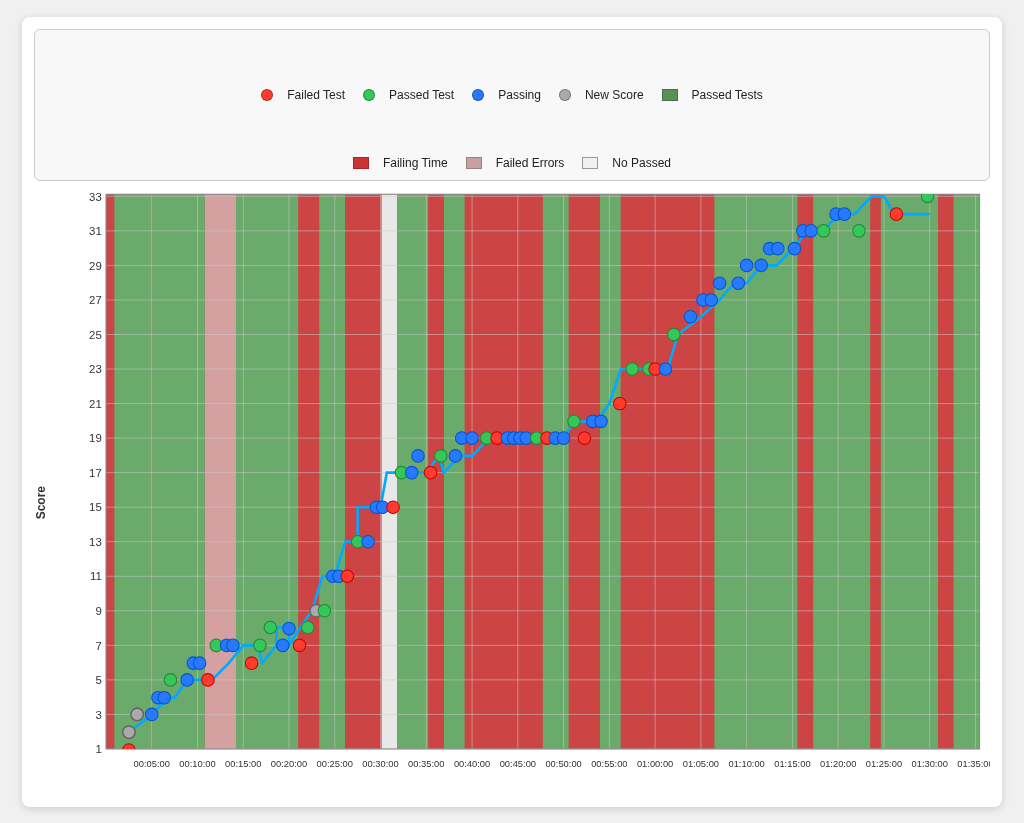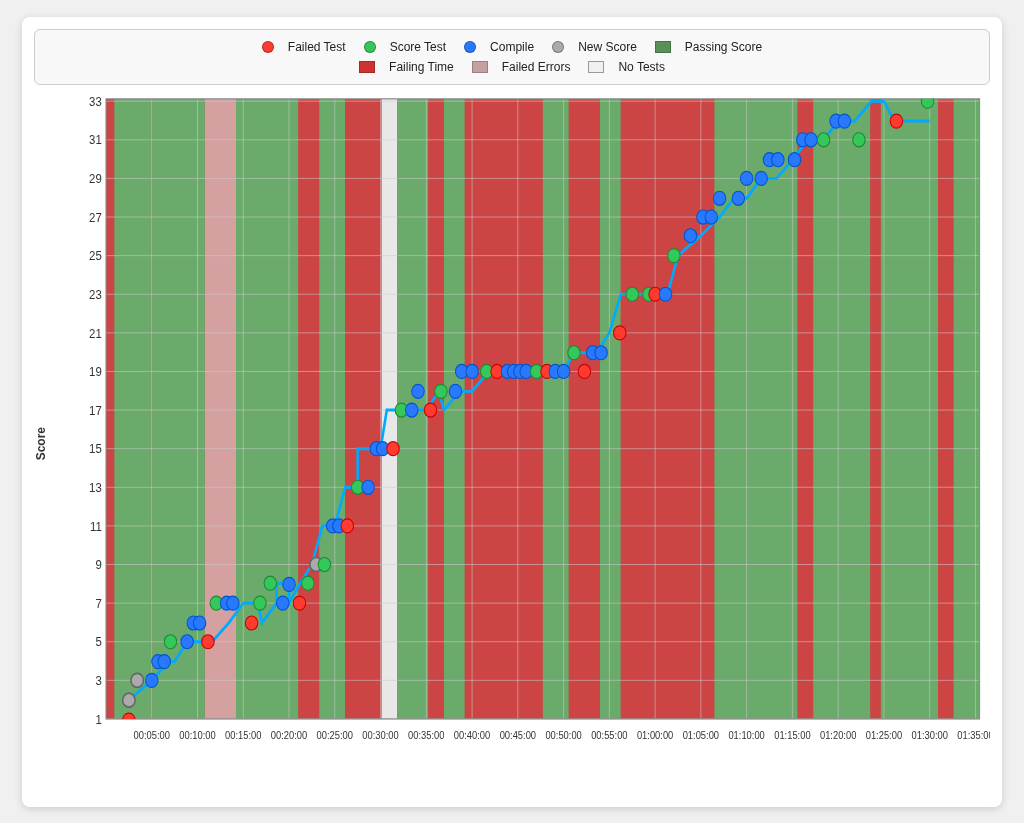--- a/index.html
+++ b/index.html
@@ -40,20 +40,21 @@
       gap: 18px;
       flex-wrap: wrap;
       justify-content: center;
     }
     .legend-item {
       display: flex;
       align-items: center;
       gap: 14px;
       font-size: 12px;
       color: #222;
+      margin-top: 48px;
     }
     .legend-dot {
       width: 12px;
       height: 12px;
       border-radius: 50%;
       border: 1.5px solid rgba(0,0,0,0.3);
     }
     .legend-rect {
       width: 16px;
       height: 12px;
@@ -103,47 +104,47 @@
 
 <div class="chart-container">
   <div class="legend">
     <div class="legend-row">
       <div class="legend-item">
         <div class="legend-dot" style="background:#ff3b30;"></div>
         <span>Failed Test</span>
       </div>
       <div class="legend-item">
         <div class="legend-dot" style="background:#34c759;"></div>
-        <span>Score Test</span>
+        <span>Passed Test</span>
       </div>
       <div class="legend-item">
         <div class="legend-dot" style="background:#2979ff;"></div>
-        <span>Compile</span>
+        <span>Passing</span>
       </div>
       <div class="legend-item">
         <div class="legend-dot" style="background:#aaaaaa;"></div>
         <span>New Score</span>
       </div>
       <div class="legend-item">
         <div class="legend-rect" style="background:#5a8f5a;"></div>
-        <span>Passing Score</span>
+        <span>Passed Tests</span>
       </div>
     </div>
     <div class="legend-row">
       <div class="legend-item">
         <div class="legend-rect" style="background:#cc3333;"></div>
         <span>Failing Time</span>
       </div>
       <div class="legend-item">
         <div class="legend-rect" style="background:#c4a0a0;"></div>
         <span>Failed Errors</span>
       </div>
       <div class="legend-item">
         <div class="legend-rect" style="background:#f0f0f0; border:1px solid #999;"></div>
-        <span>No Tests</span>
+        <span>No Passed</span>
       </div>
     </div>
   </div>
 
   <div class="chart-area">
     <div class="y-axis-label-container">
       <span class="y-axis-label">Score</span>
     </div>
     <div class="chart-inner">
       <div class="svg-wrapper">

